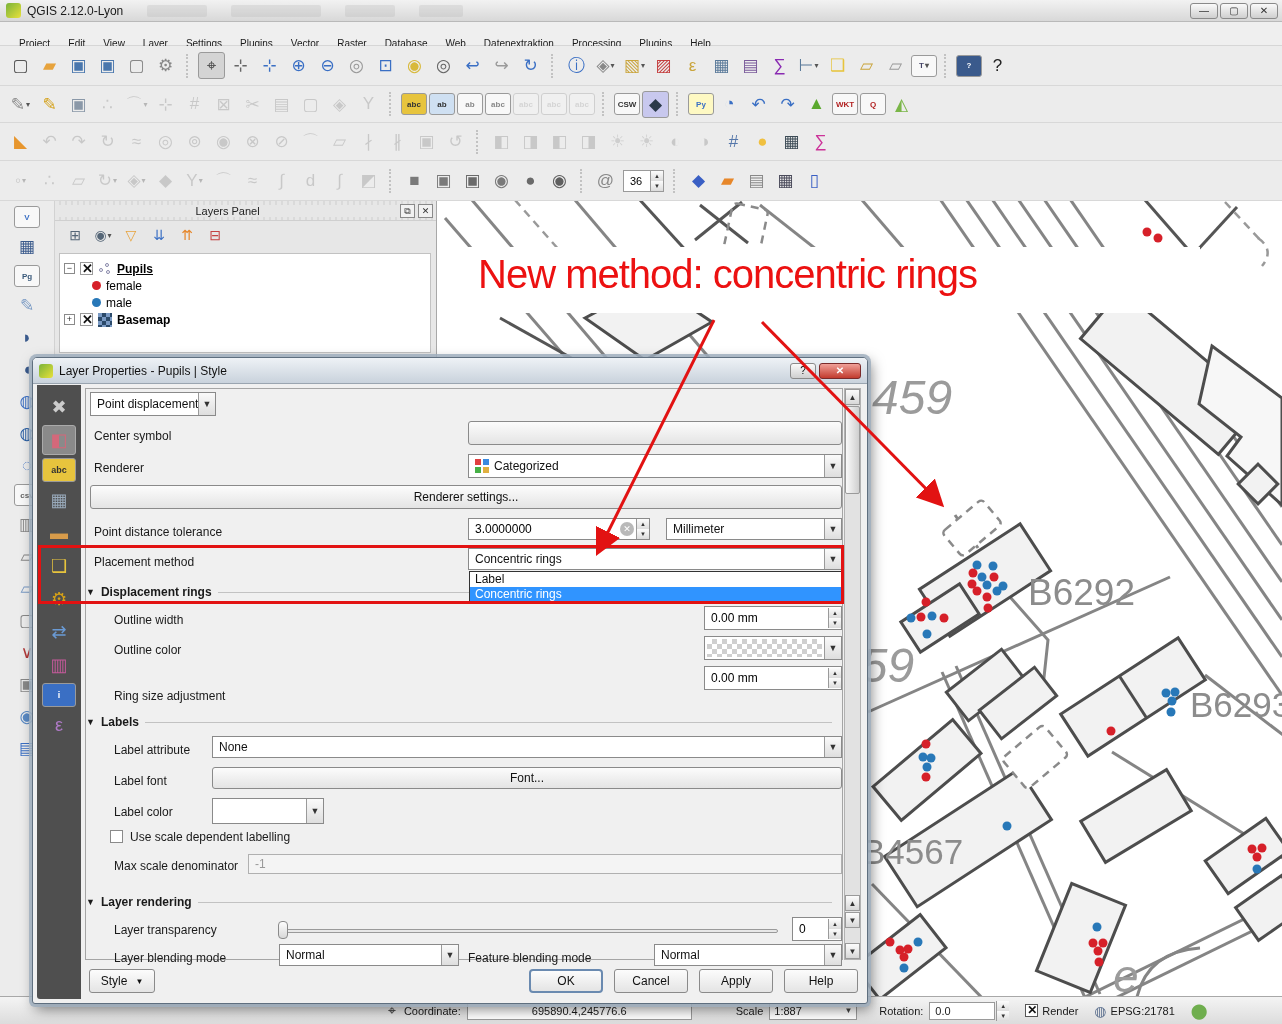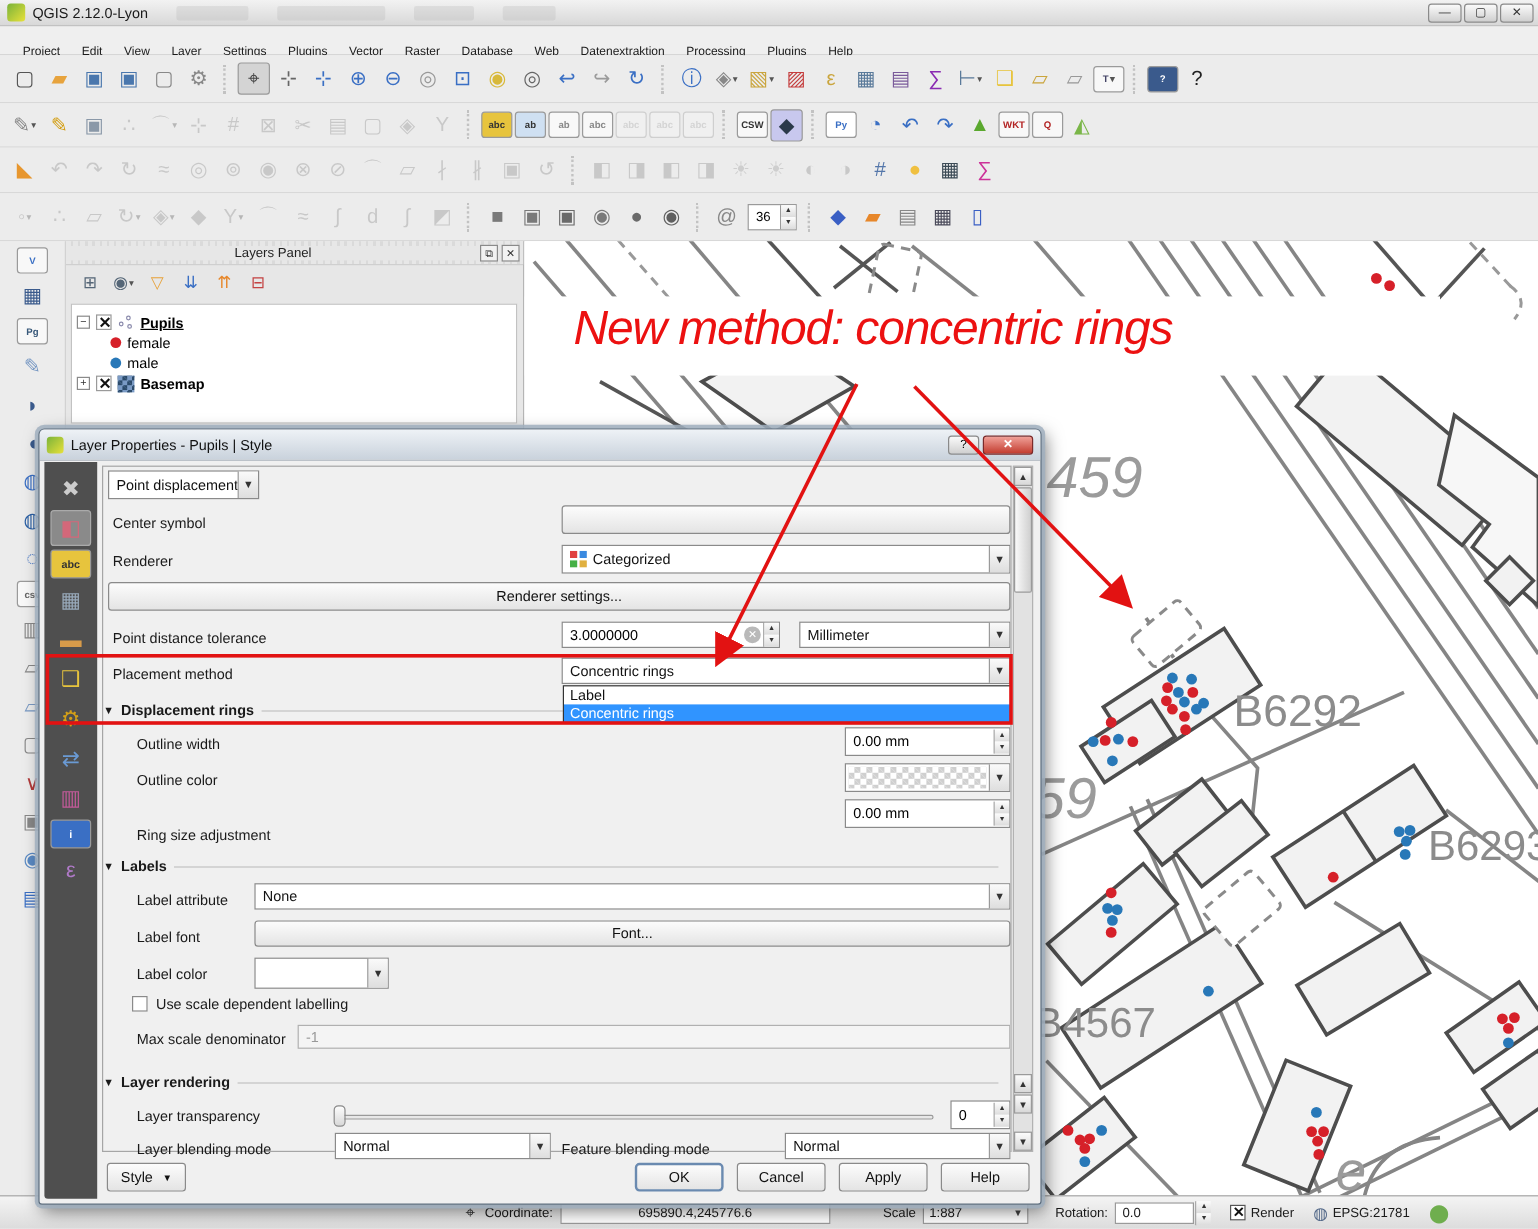--- a/index.html
+++ b/index.html
@@ -205,21 +205,21 @@
       <span class="ticon txticon sel" style="color: rgb(51, 51, 51); background: rgb(207, 224, 242);">ab</span>
       <span class="ticon txticon" style="color: rgb(136, 136, 136);">ab</span>
       <span class="ticon txticon" style="color: rgb(136, 136, 136);">abc</span>
       <span class="ticon txticon dim" style="color: rgb(170, 170, 170);">abc</span>
       <span class="ticon txticon dim" style="color: rgb(170, 170, 170);">abc</span>
       <span class="ticon txticon dim" style="color: rgb(170, 170, 170);">abc</span>
       <span class="tsep"></span>
       <span class="ticon txticon" style="color: rgb(51, 51, 51); text-align: right;">CSW</span>
       <span class="ticon sel" style="color: rgb(43, 58, 74); background: rgb(200, 200, 238);">◆</span>
       <span class="tsep"></span>
-      <span class="ticon txticon" style="color: rgb(58, 111, 196); background: #ffffff;">Py</span>
+      <span class="ticon txticon" style="color: rgb(58, 111, 196); background: #fef9c3;">Py</span>
       <span class="ticon" style="color: rgb(58, 111, 196);">◔</span>
       <span class="ticon" style="color: rgb(58, 111, 196);">↶</span>
       <span class="ticon" style="color: rgb(58, 111, 196);">↷</span>
       <span class="ticon" style="color: rgb(90, 168, 46);">▲</span>
       <span class="ticon txticon" style="color: rgb(178, 34, 34);">WKT</span>
       <span class="ticon txticon" style="color: rgb(178, 34, 34);">Q</span>
       <span class="ticon" style="color: rgb(122, 182, 72);">◭</span>
     </div>
   <div id="tb3" class="toolbar">
     <span style="display:contents"><span class="ticon" style="color: rgb(231, 150, 46);">◣</span><span class="ticon dim" style="color: rgb(136, 136, 136);">↶</span><span class="ticon dim" style="color: rgb(136, 136, 136);">↷</span><span class="ticon dim" style="color: rgb(136, 136, 136);">↻</span><span class="ticon dim" style="color: rgb(136, 136, 136);">≈</span><span class="ticon dim" style="color: rgb(136, 136, 136);">◎</span><span class="ticon dim" style="color: rgb(136, 136, 136);">⊚</span><span class="ticon dim" style="color: rgb(136, 136, 136);">◉</span><span class="ticon dim" style="color: rgb(136, 136, 136);">⊗</span><span class="ticon dim" style="color: rgb(136, 136, 136);">⊘</span><span class="ticon dim" style="color: rgb(136, 136, 136);">⌒</span><span class="ticon dim" style="color: rgb(136, 136, 136);">▱</span><span class="ticon dim" style="color: rgb(136, 136, 136);">∤</span><span class="ticon dim" style="color: rgb(136, 136, 136);">∦</span><span class="ticon dim" style="color: rgb(136, 136, 136);">▣</span><span class="ticon dim" style="color: rgb(136, 136, 136);">↺</span><span class="tsep"></span><span class="ticon dim" style="color: rgb(136, 136, 136);">◧</span><span class="ticon dim" style="color: rgb(136, 136, 136);">◨</span><span class="ticon dim" style="color: rgb(136, 136, 136);">◧</span><span class="ticon dim" style="color: rgb(136, 136, 136);">◨</span><span class="ticon dim" style="color: rgb(153, 153, 153);">☀</span><span class="ticon dim" style="color: rgb(153, 153, 153);">☀</span><span class="ticon dim" style="color: rgb(136, 136, 136);">◐</span><span class="ticon dim" style="color: rgb(136, 136, 136);">◑</span><span class="ticon" style="color: rgb(85, 119, 170);">#</span><span class="ticon" style="color: rgb(240, 192, 64);">●</span><span class="ticon" style="color: rgb(59, 74, 85);">▦</span><span class="ticon" style="color: rgb(204, 51, 153);">∑</span></span>
@@ -456,21 +456,21 @@
           <circle cx="1252" cy="849" r="4.5" fill="#d62029"></circle>
           <circle cx="1262" cy="848" r="4.5" fill="#d62029"></circle>
           <circle cx="1257" cy="857" r="4.5" fill="#d62029"></circle>
           <circle cx="1257" cy="869" r="4.5" fill="#2878b8"></circle>
           <circle cx="1147" cy="232" r="4.5" fill="#d62029"></circle>
           <circle cx="1158" cy="238" r="4.5" fill="#d62029"></circle>
         </g>
     </svg>
   </div>
 
-  <div id="annotation" style="color: rgb(236, 17, 17); font-style: italic;">New method: concentric rings</div>
+  <div id="annotation" style="color: rgb(236, 17, 17);">New method: concentric rings</div>
 
   <div id="dialog">
     <div id="dlg-title">
       <span class="appicon"></span>
       <span class="cap">Layer Properties - Pupils | Style</span>
       <span class="dlg-help">?</span>
       <span class="dlg-close">✕</span>
     </div>
     <div id="dlg-tabs">
         <span class="ticon" style="color: rgb(204, 204, 204);">✖</span>

